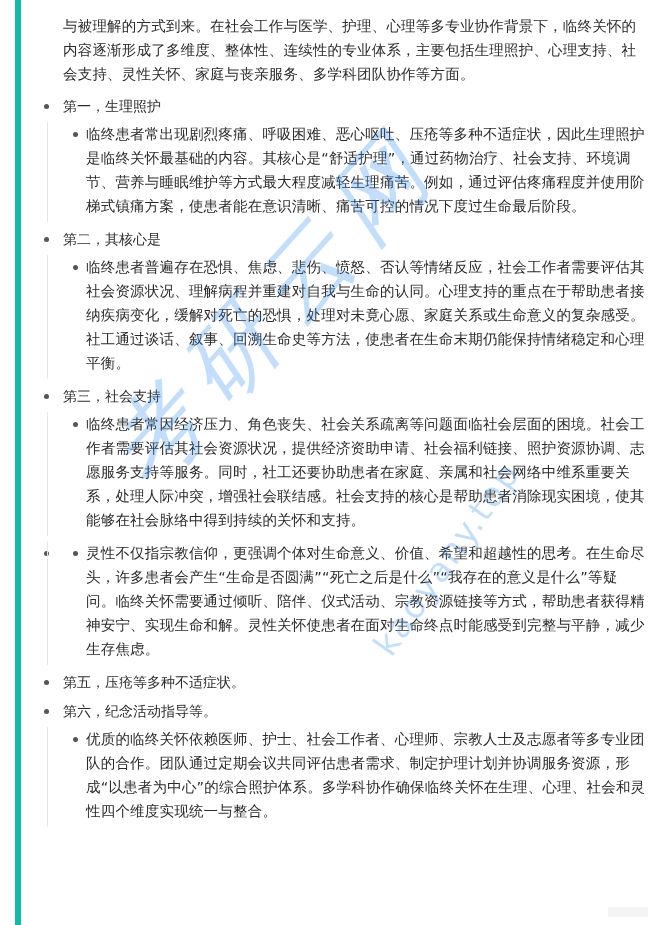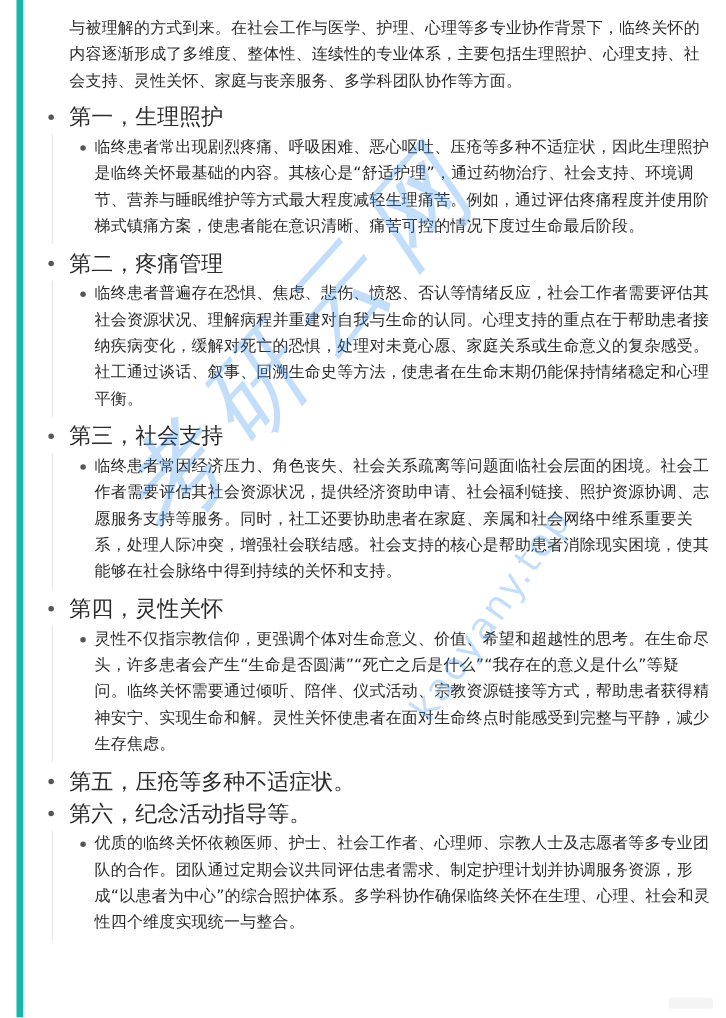--- a/index.html
+++ b/index.html
@@ -52,21 +52,21 @@
     height: 5px;
     border-radius: 50%;
     background: #555;
   }
   ul.top > li > .bullet {
     left: 23px;
     top: 10px;
   }
   .heading {
     display: block;
-    font-size: 20px;
+    font-size: 14px;
     line-height: 24px;
     width: 585px;
   }
   ul.sub {
     list-style: none;
     margin: 4px 0 0 0;
     padding: 0 0 4px 0;
     border-left: 1px solid #e6e6e6;
     position: relative;
     left: -16px;
@@ -139,21 +139,21 @@
         <ul class="sub">
           <li>
             <span class="bullet"></span>
             <span class="body-text">临终患者常出现剧烈疼痛、呼吸困难、恶心呕吐、压疮等多种不适症状，因此生理照护是临终关怀最基础的内容。其核心是“舒适护理”，通过药物治疗、社会支持、环境调节、营养与睡眠维护等方式最大程度减轻生理痛苦。例如，通过评估疼痛程度并使用阶梯式镇痛方案，使患者能在意识清晰、痛苦可控的情况下度过生命最后阶段。</span>
           </li>
         </ul>
       </li>
 
       <li>
         <span class="bullet"></span>
-        <span class="heading">第二，疼痛管理</span>
+        <span class="heading">第二，其核心是</span>
         <ul class="sub">
           <li>
             <span class="bullet"></span>
             <span class="body-text">临终患者普遍存在恐惧、焦虑、悲伤、愤怒、否认等情绪反应，社会工作者需要评估其社会资源状况、理解病程并重建对自我与生命的认同。心理支持的重点在于帮助患者接纳疾病变化，缓解对死亡的恐惧，处理对未竟心愿、家庭关系或生命意义的复杂感受。社工通过谈话、叙事、回溯生命史等方法，使患者在生命末期仍能保持情绪稳定和心理平衡。</span>
           </li>
         </ul>
       </li>
 
       <li>
         <span class="bullet"></span>
@@ -161,21 +161,20 @@
         <ul class="sub">
           <li>
             <span class="bullet"></span>
             <span class="body-text">临终患者常因经济压力、角色丧失、社会关系疏离等问题面临社会层面的困境。社会工作者需要评估其社会资源状况，提供经济资助申请、社会福利链接、照护资源协调、志愿服务支持等服务。同时，社工还要协助患者在家庭、亲属和社会网络中维系重要关系，处理人际冲突，增强社会联结感。社会支持的核心是帮助患者消除现实困境，使其能够在社会脉络中得到持续的关怀和支持。</span>
           </li>
         </ul>
       </li>
 
       <li>
         <span class="bullet"></span>
-        <span class="heading">第四，灵性关怀</span>
         <ul class="sub">
           <li>
             <span class="bullet"></span>
             <span class="body-text">灵性不仅指宗教信仰，更强调个体对生命意义、价值、希望和超越性的思考。在生命尽头，许多患者会产生“生命是否圆满”“死亡之后是什么”“我存在的意义是什么”等疑问。临终关怀需要通过倾听、陪伴、仪式活动、宗教资源链接等方式，帮助患者获得精神安宁、实现生命和解。灵性关怀使患者在面对生命终点时能感受到完整与平静，减少生存焦虑。</span>
           </li>
         </ul>
       </li>
 
       <li>
         <span class="bullet"></span>

